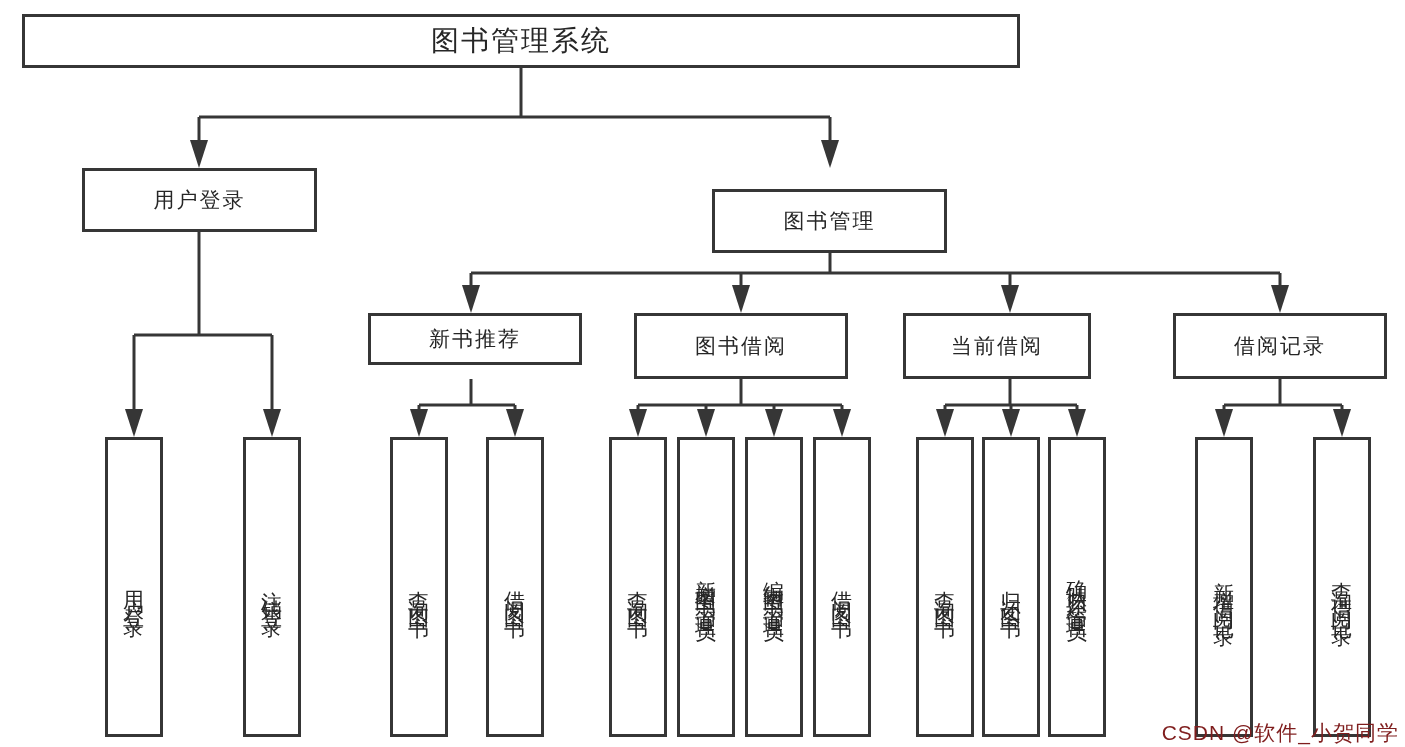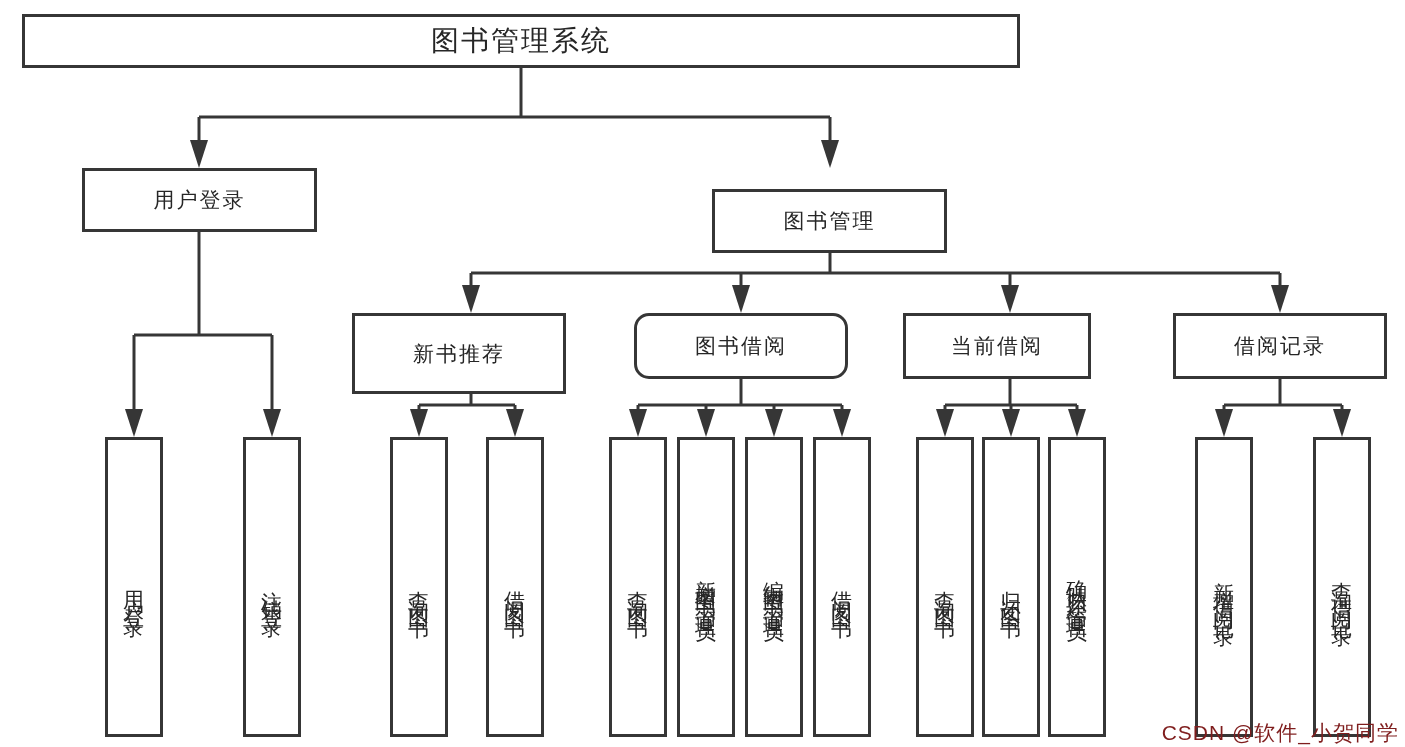--- a/index.html
+++ b/index.html
@@ -129,24 +129,24 @@
     <span class="h-label">图书管理系统</span>
   </div>
 
   <div class="box" style="left:82px; top:168px; width:235px; height:64px;">
     <span class="h-label">用户登录</span>
   </div>
   <div class="box" style="left:712px; top:168px; width:235px; height:64px;margin-top:21px;">
     <span class="h-label">图书管理</span>
   </div>
 
-  <div class="box" style="left:352px; top:313px; width:214px; height:81px;">
+  <div class="box" style="left:368px; top:313px; width:214px; height:52px;">
     <span class="h-label">新书推荐</span>
   </div>
-  <div class="box" style="left:634px; top:313px; width:214px; height:66px;border-radius:15px;">
+  <div class="box" style="left:634px; top:313px; width:214px; height:66px;">
     <span class="h-label">图书借阅</span>
   </div>
   <div class="box" style="left:903px; top:313px; width:188px; height:66px;">
     <span class="h-label">当前借阅</span>
   </div>
   <div class="box" style="left:1173px; top:313px; width:214px; height:66px;">
     <span class="h-label">借阅记录</span>
   </div>
 
   <div class="box v-box" style="left:105px;">

